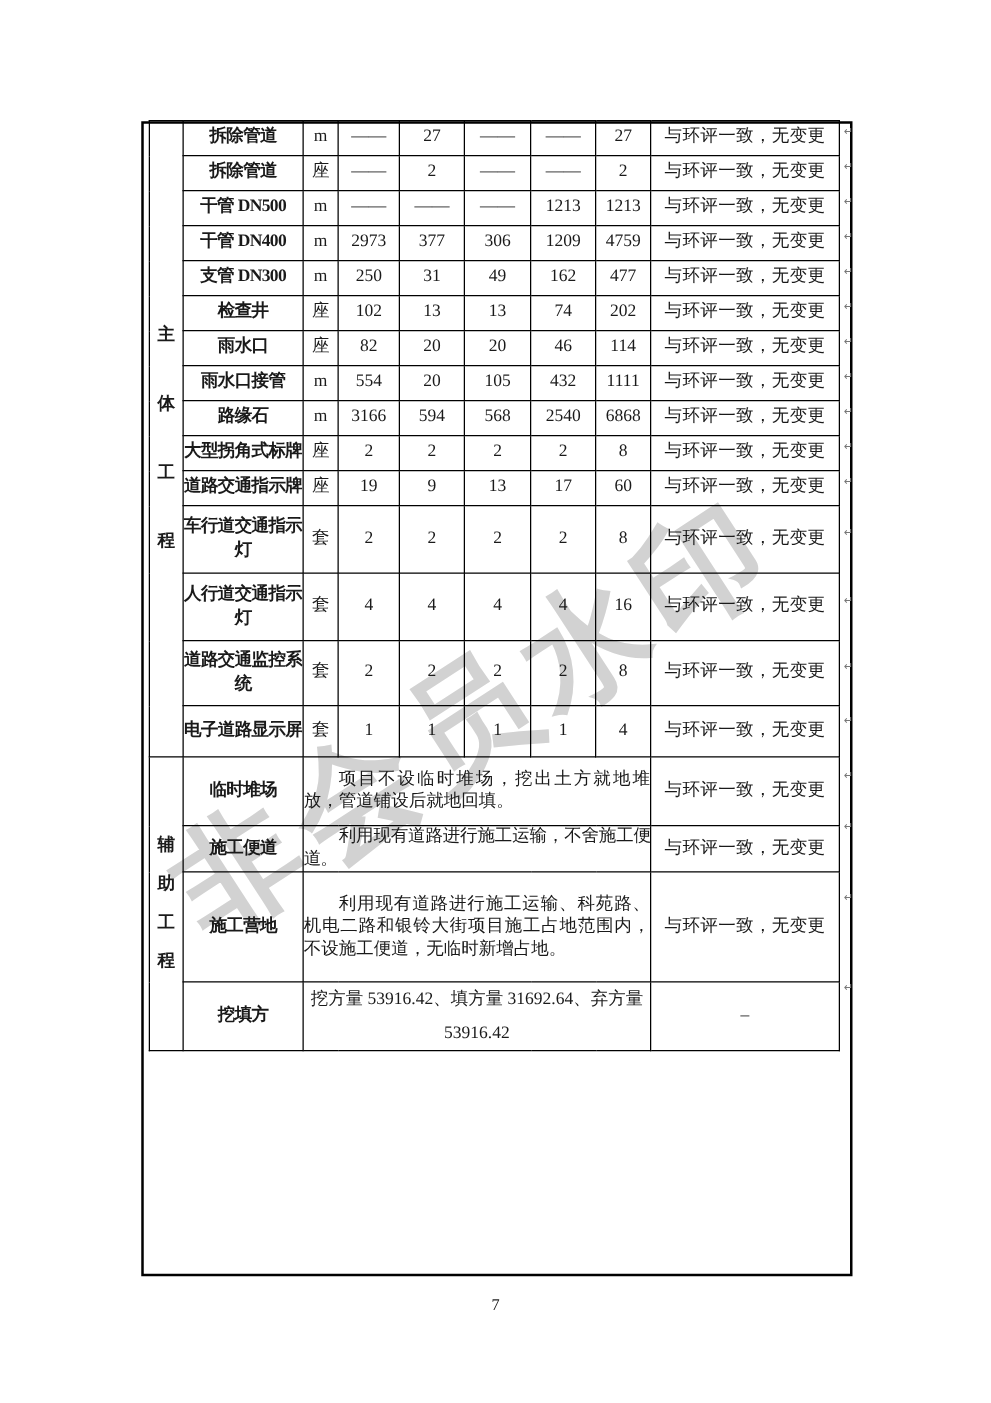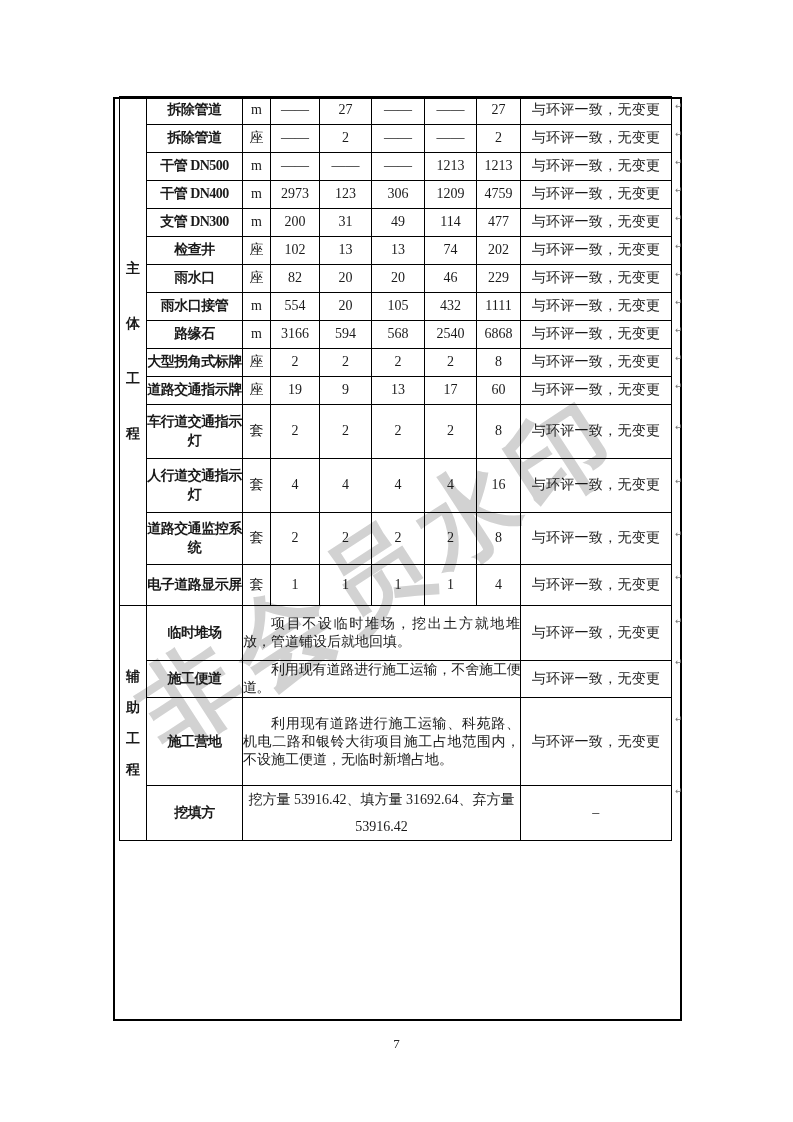--- a/index.html
+++ b/index.html
@@ -140,54 +140,54 @@
           <td class="c-num">——</td>
           <td class="c-num">——</td>
           <td class="c-num">1213</td>
           <td class="c-num">1213</td>
           <td class="c-status">与环评一致，无变更</td>
         </tr>
         <tr style="height: 28px;">
           <td class="c-item">干管 DN400</td>
           <td class="c-unit">m</td>
           <td class="c-num">2973</td>
-          <td class="c-num">123</td>
+          <td class="c-num">377</td>
           <td class="c-num">306</td>
           <td class="c-num">1209</td>
           <td class="c-num">4759</td>
           <td class="c-status">与环评一致，无变更</td>
         </tr>
         <tr style="height: 28px;">
           <td class="c-item">支管 DN300</td>
           <td class="c-unit">m</td>
-          <td class="c-num">200</td>
+          <td class="c-num">250</td>
           <td class="c-num">31</td>
           <td class="c-num">49</td>
-          <td class="c-num">114</td>
+          <td class="c-num">162</td>
           <td class="c-num">477</td>
           <td class="c-status">与环评一致，无变更</td>
         </tr>
         <tr style="height: 28px;">
           <td class="c-item">检查井</td>
           <td class="c-unit">座</td>
           <td class="c-num">102</td>
           <td class="c-num">13</td>
           <td class="c-num">13</td>
           <td class="c-num">74</td>
           <td class="c-num">202</td>
           <td class="c-status">与环评一致，无变更</td>
         </tr>
         <tr style="height: 28px;">
           <td class="c-item">雨水口</td>
           <td class="c-unit">座</td>
           <td class="c-num">82</td>
           <td class="c-num">20</td>
           <td class="c-num">20</td>
           <td class="c-num">46</td>
-          <td class="c-num">229</td>
+          <td class="c-num">114</td>
           <td class="c-status">与环评一致，无变更</td>
         </tr>
         <tr style="height: 28px;">
           <td class="c-item">雨水口接管</td>
           <td class="c-unit">m</td>
           <td class="c-num">554</td>
           <td class="c-num">20</td>
           <td class="c-num">105</td>
           <td class="c-num">432</td>
           <td class="c-num">1111</td>

